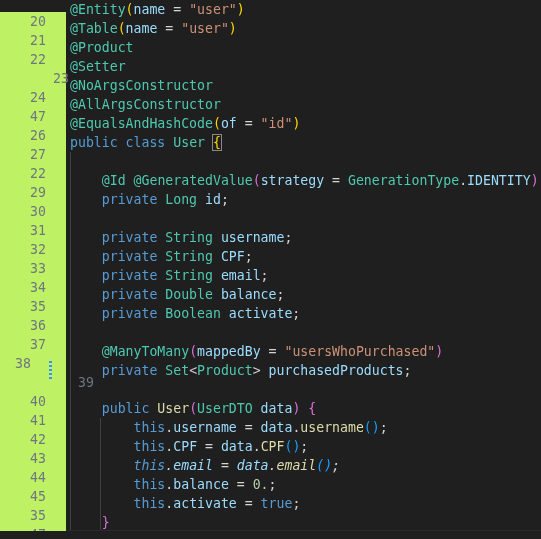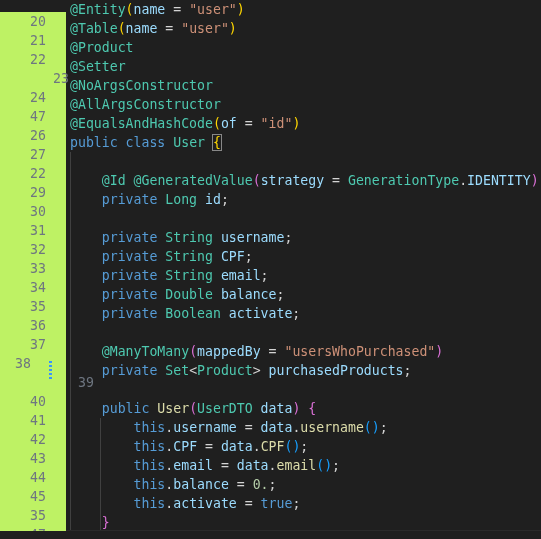--- a/index.html
+++ b/index.html
@@ -189,21 +189,21 @@
       <div class="line" style="top: 266px;"><span class="plain">    </span><span class="kw">private</span><span class="plain"> </span><span class="type">String</span><span class="plain"> </span><span class="field">email</span><span class="op">;</span></div>
       <div class="line" style="top: 285px;"><span class="plain">    </span><span class="kw">private</span><span class="plain"> </span><span class="type">Double</span><span class="plain"> </span><span class="field">balance</span><span class="op">;</span></div>
       <div class="line" style="top: 304px;"><span class="plain">    </span><span class="kw">private</span><span class="plain"> </span><span class="type">Boolean</span><span class="plain"> </span><span class="field">activate</span><span class="op">;</span></div>
       <div class="line" style="top: 323px;"></div>
       <div class="line" style="top: 342px;"><span class="plain">    </span><span class="at">@</span><span class="ann">ManyToMany</span><span class="p2">(</span><span class="field">mappedBy</span><span class="op"> = </span><span class="str">"usersWhoPurchased"</span><span class="p2">)</span></div>
       <div class="line" style="top: 361px;"><span class="plain">    </span><span class="kw">private</span><span class="plain"> </span><span class="type">Set</span><span class="op">&lt;</span><span class="type">Product</span><span class="op">&gt; </span><span class="field">purchasedProducts</span><span class="op">;</span></div>
       <div class="line" style="top: 380px;"></div>
       <div class="line" style="top: 399px;"><span class="plain">    </span><span class="kw">public</span><span class="plain"> </span><span class="method">User</span><span class="p2">(</span><span class="type">UserDTO</span><span class="plain"> </span><span class="field">data</span><span class="p2">)</span><span class="plain"> </span><span class="p2">{</span></div>
       <div class="line" style="top: 418px;"><span class="plain">        </span><span class="kw">this</span><span class="op">.</span><span class="field">username</span><span class="op"> = </span><span class="field">data</span><span class="op">.</span><span class="method">username</span><span class="p3">(</span><span class="p3">)</span><span class="op">;</span></div>
       <div class="line" style="top: 437px;"><span class="plain">        </span><span class="kw">this</span><span class="op">.</span><span class="field">CPF</span><span class="op"> = </span><span class="field">data</span><span class="op">.</span><span class="method">CPF</span><span class="p3">(</span><span class="p3">)</span><span class="op">;</span></div>
-      <div class="line" style="top: 456px;"><span class="plain">        </span><span class="kw">this</span><span class="op">.</span><span class="field">email</span><span class="op"> = </span><span class="field">data</span><span class="op">.</span><span class="method">email</span><span class="p3">(</span><span class="p3">)</span><span class="op">;</span></div>
+      <div class="line" style="top: 456px; font-style: italic;"><span class="plain">        </span><span class="kw">this</span><span class="op">.</span><span class="field">email</span><span class="op"> = </span><span class="field">data</span><span class="op">.</span><span class="method">email</span><span class="p3">(</span><span class="p3">)</span><span class="op">;</span></div>
       <div class="line" style="top: 475px;"><span class="plain">        </span><span class="kw">this</span><span class="op">.</span><span class="field">balance</span><span class="op"> = </span><span class="num">0.</span><span class="op">;</span></div>
       <div class="line" style="top: 494px;"><span class="plain">        </span><span class="kw">this</span><span class="op">.</span><span class="field">activate</span><span class="op"> = </span><span class="kw">true</span><span class="op">;</span></div>
       <div class="line" style="top: 513px;"><span class="plain">    </span><span class="p2">}</span></div>
       <div class="line" style="top: 532px;"></div>
     </div>
 
   <div id="bottom-fade"></div>
   <div id="bottom-edge"></div>
 </div>
 

